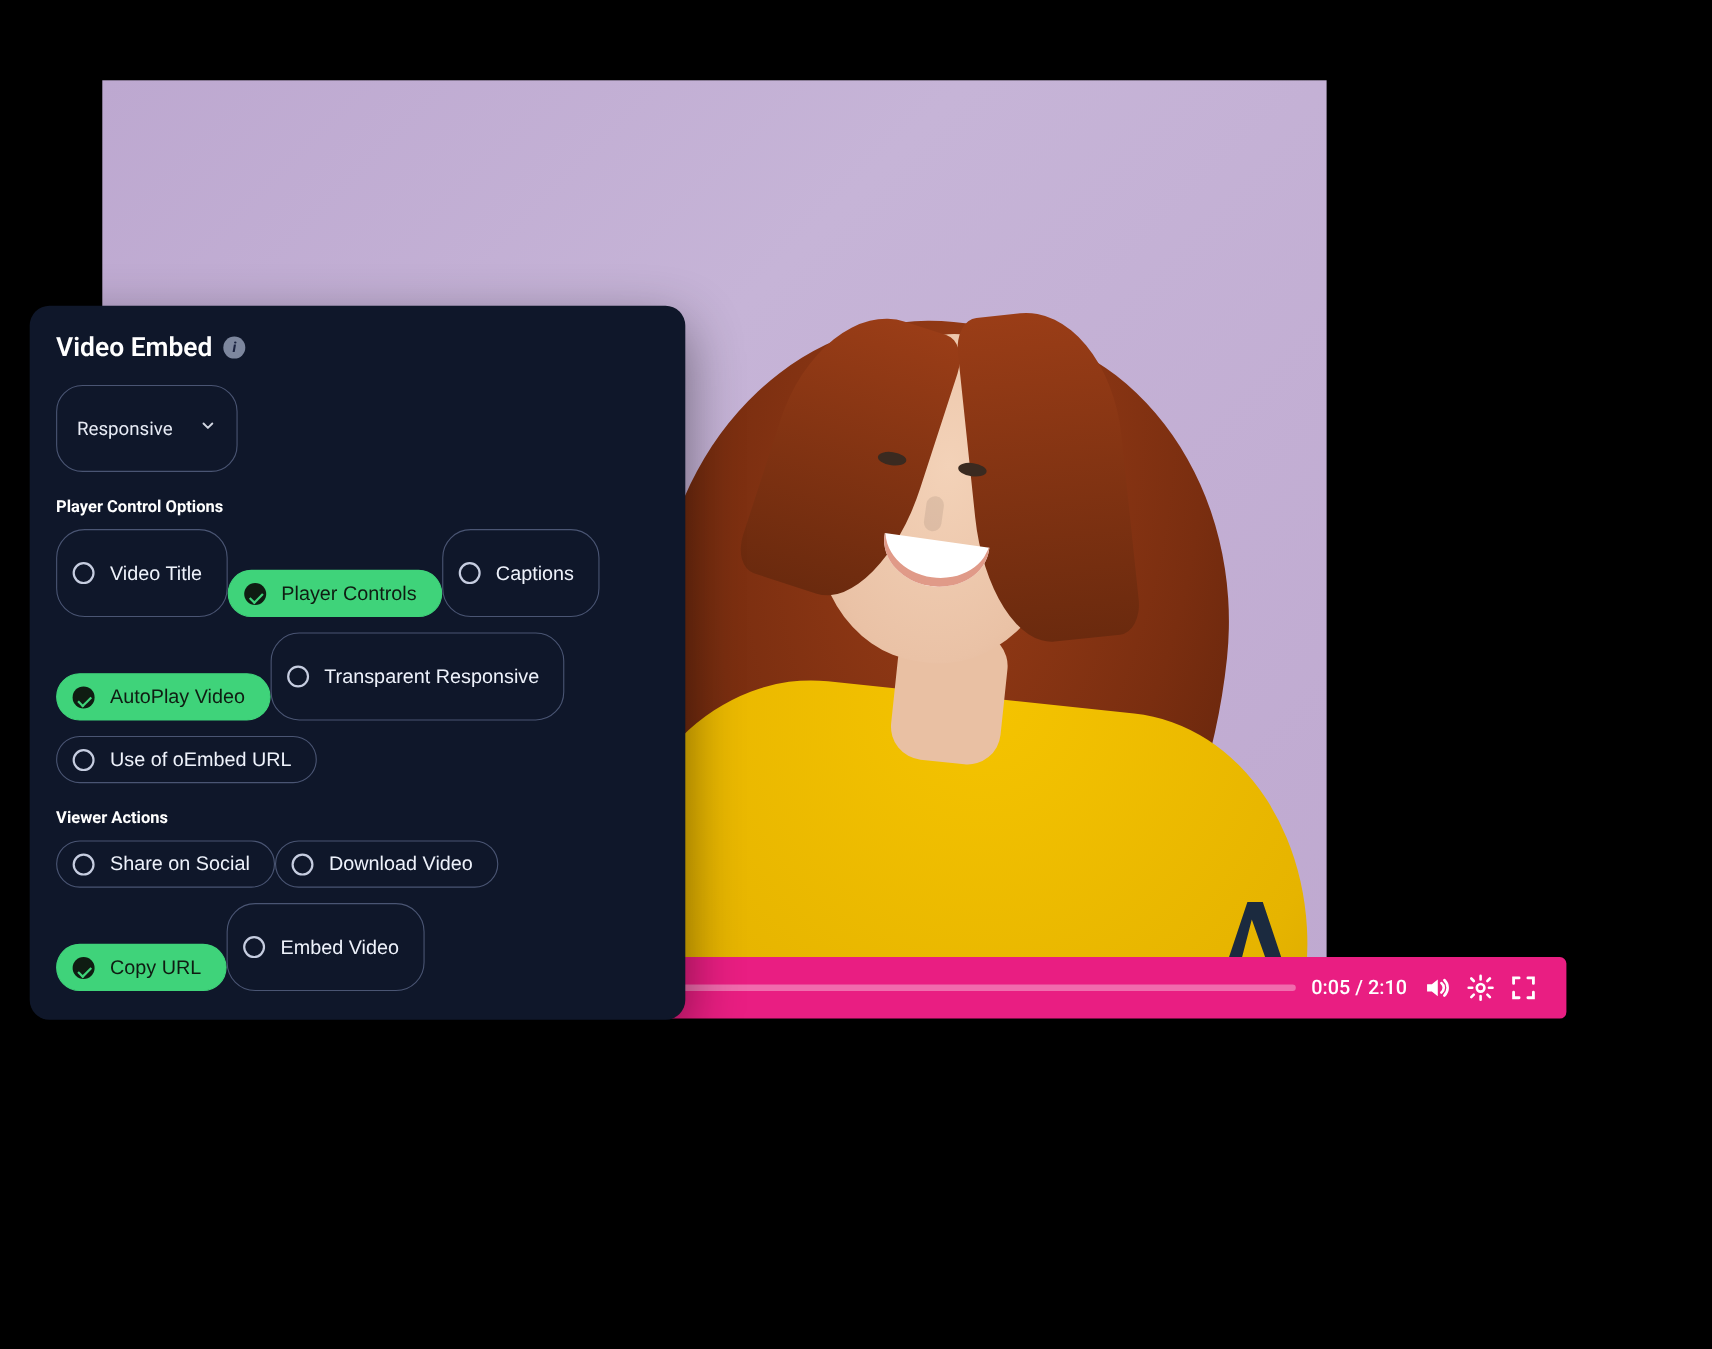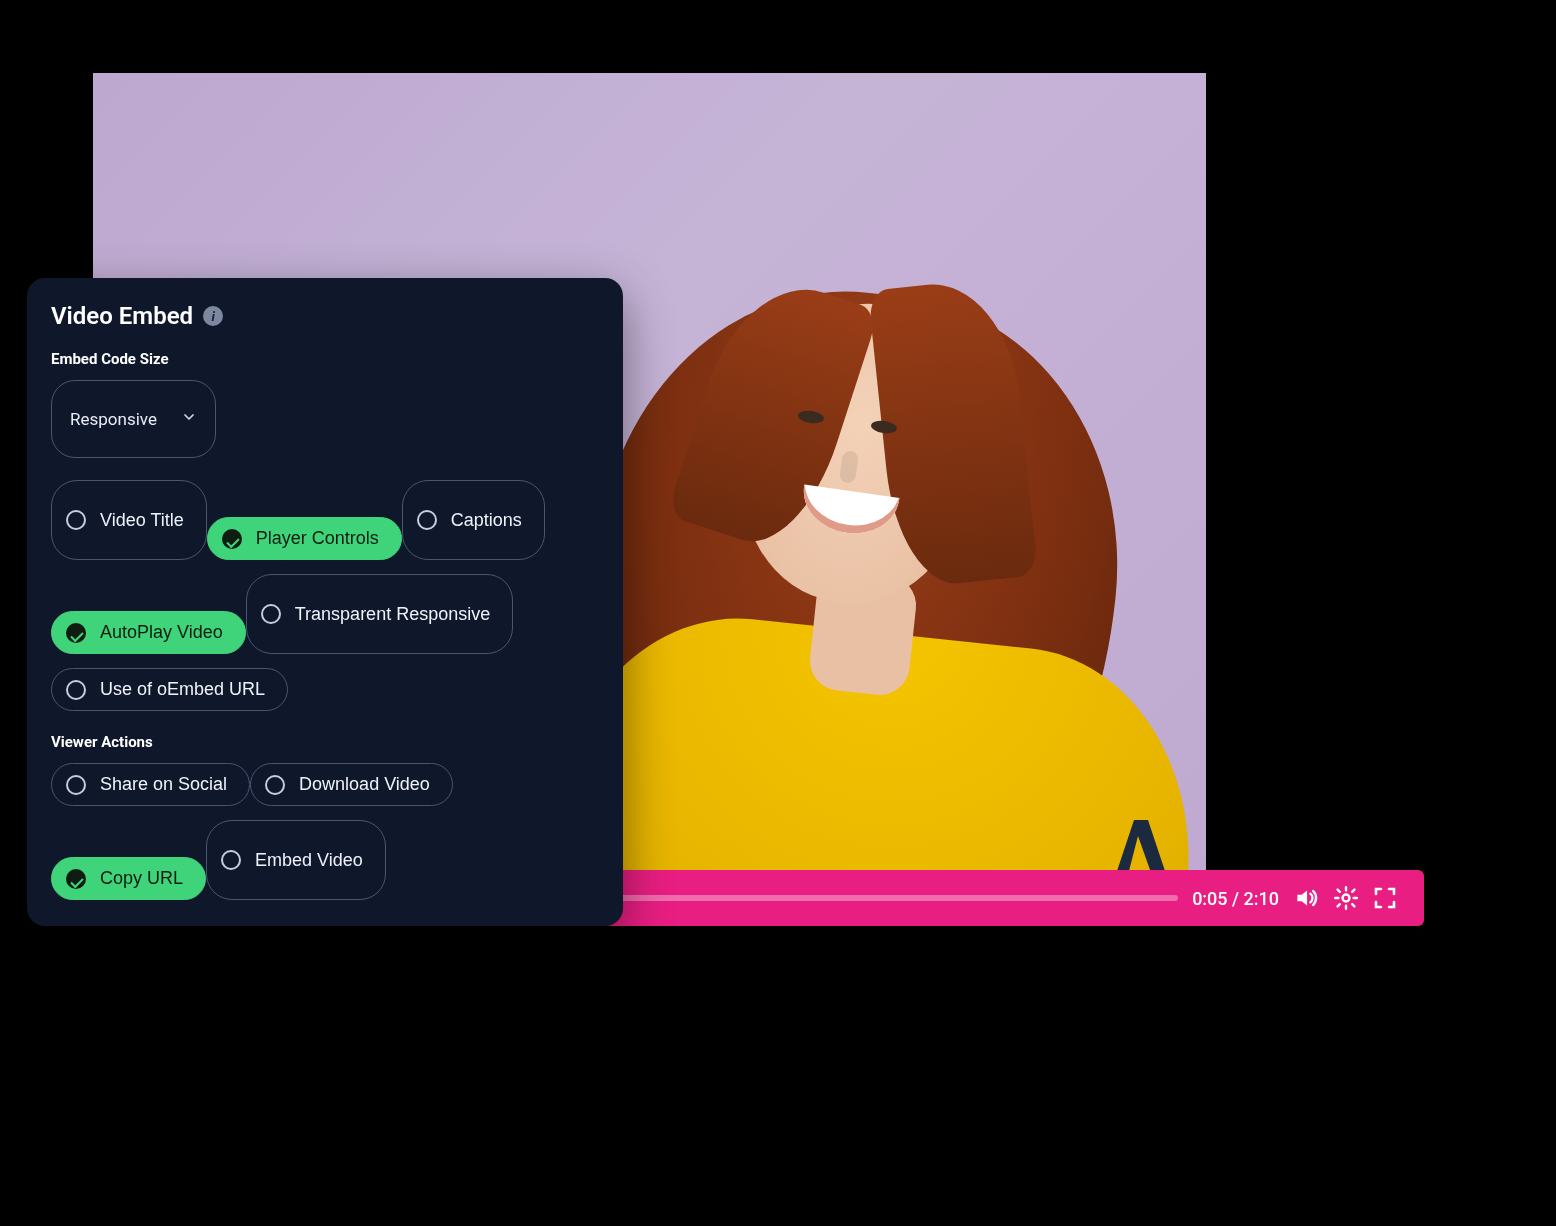--- a/index.html
+++ b/index.html
@@ -325,32 +325,32 @@
   </span>
 </div>
 
 <div class="panel">
   <div class="panel-title">
     <span>Video Embed</span>
     <span class="info-badge">i</span>
   </div>
 
   <div class="section">
-    <div class="section-label">Embed Code Size</div>
     <div class="select">
       <span>Responsive</span>
       <span class="chev">
         <svg width="16" height="16" viewBox="0 0 24 24" fill="none" stroke="#e7ebf5" stroke-width="2.6" stroke-linecap="round" stroke-linejoin="round">
             <path d="M6 9l6 6 6-6"></path>
           </svg>
       </span>
     </div>
   </div>
 
   <div class="section">
+    <div class="section-label">Player Control Options</div>
     <div class="chips" id="playerOptions">
         <button type="button" class="chip">
           <span class="rad"></span>
           <span>Video Title</span>
         </button>
         <button type="button" class="chip selected">
           <span class="rad"></span>
           <span>Player Controls</span>
         </button>
         <button type="button" class="chip">

